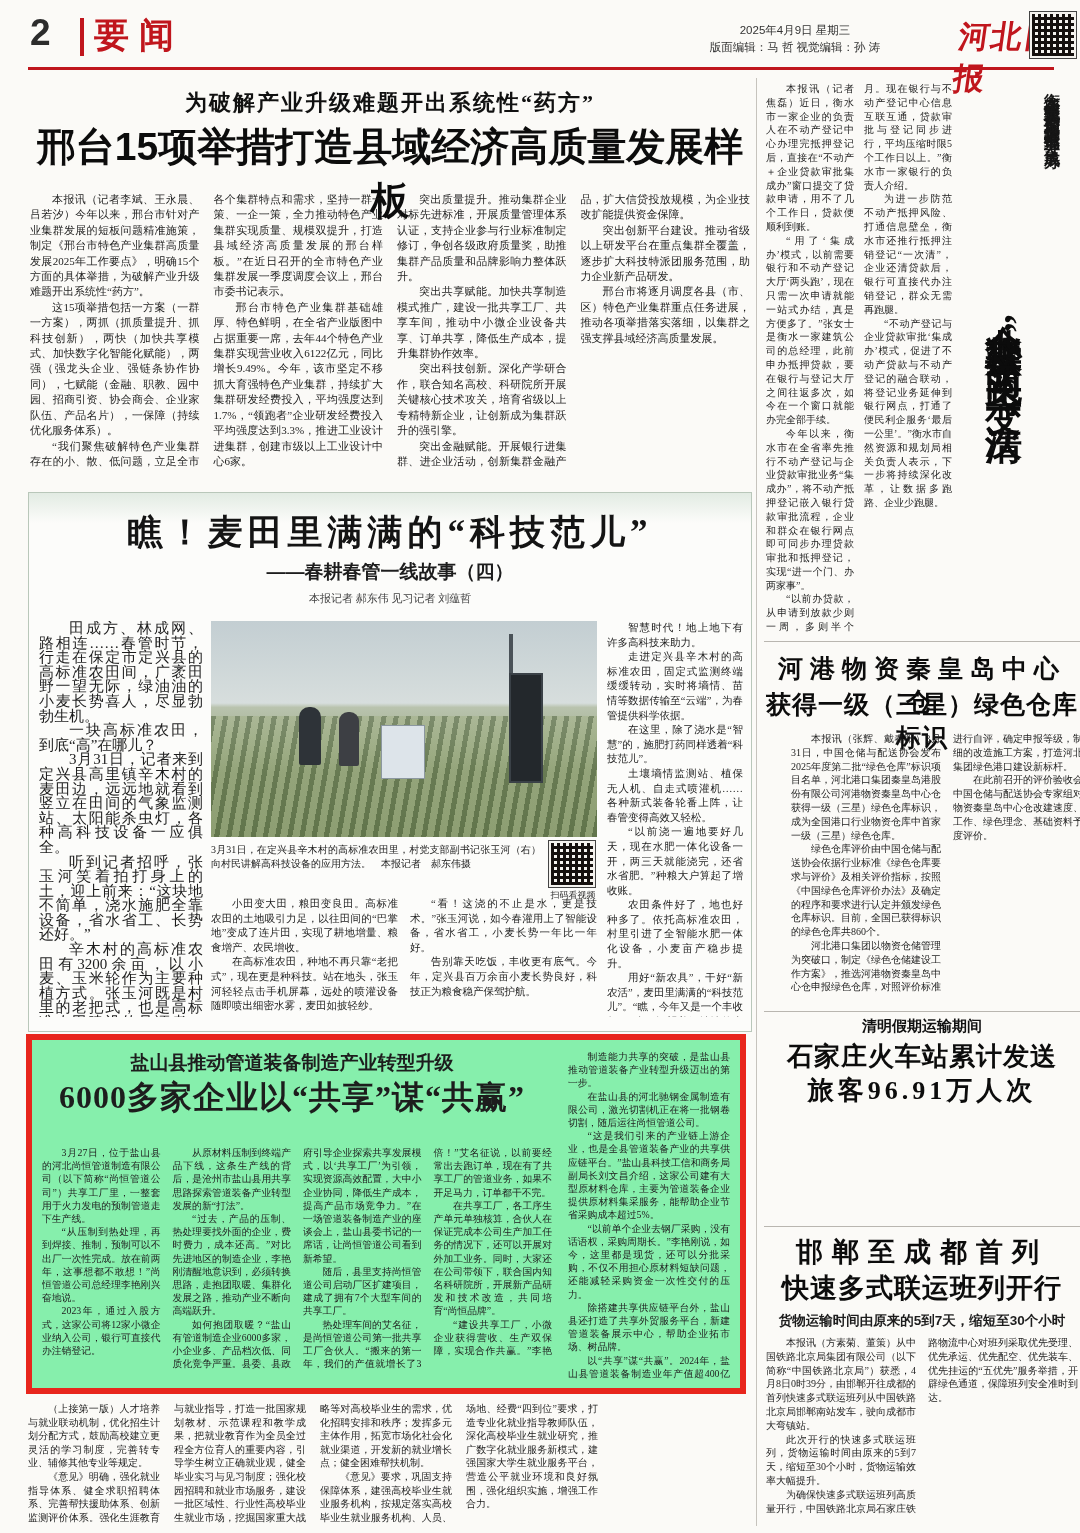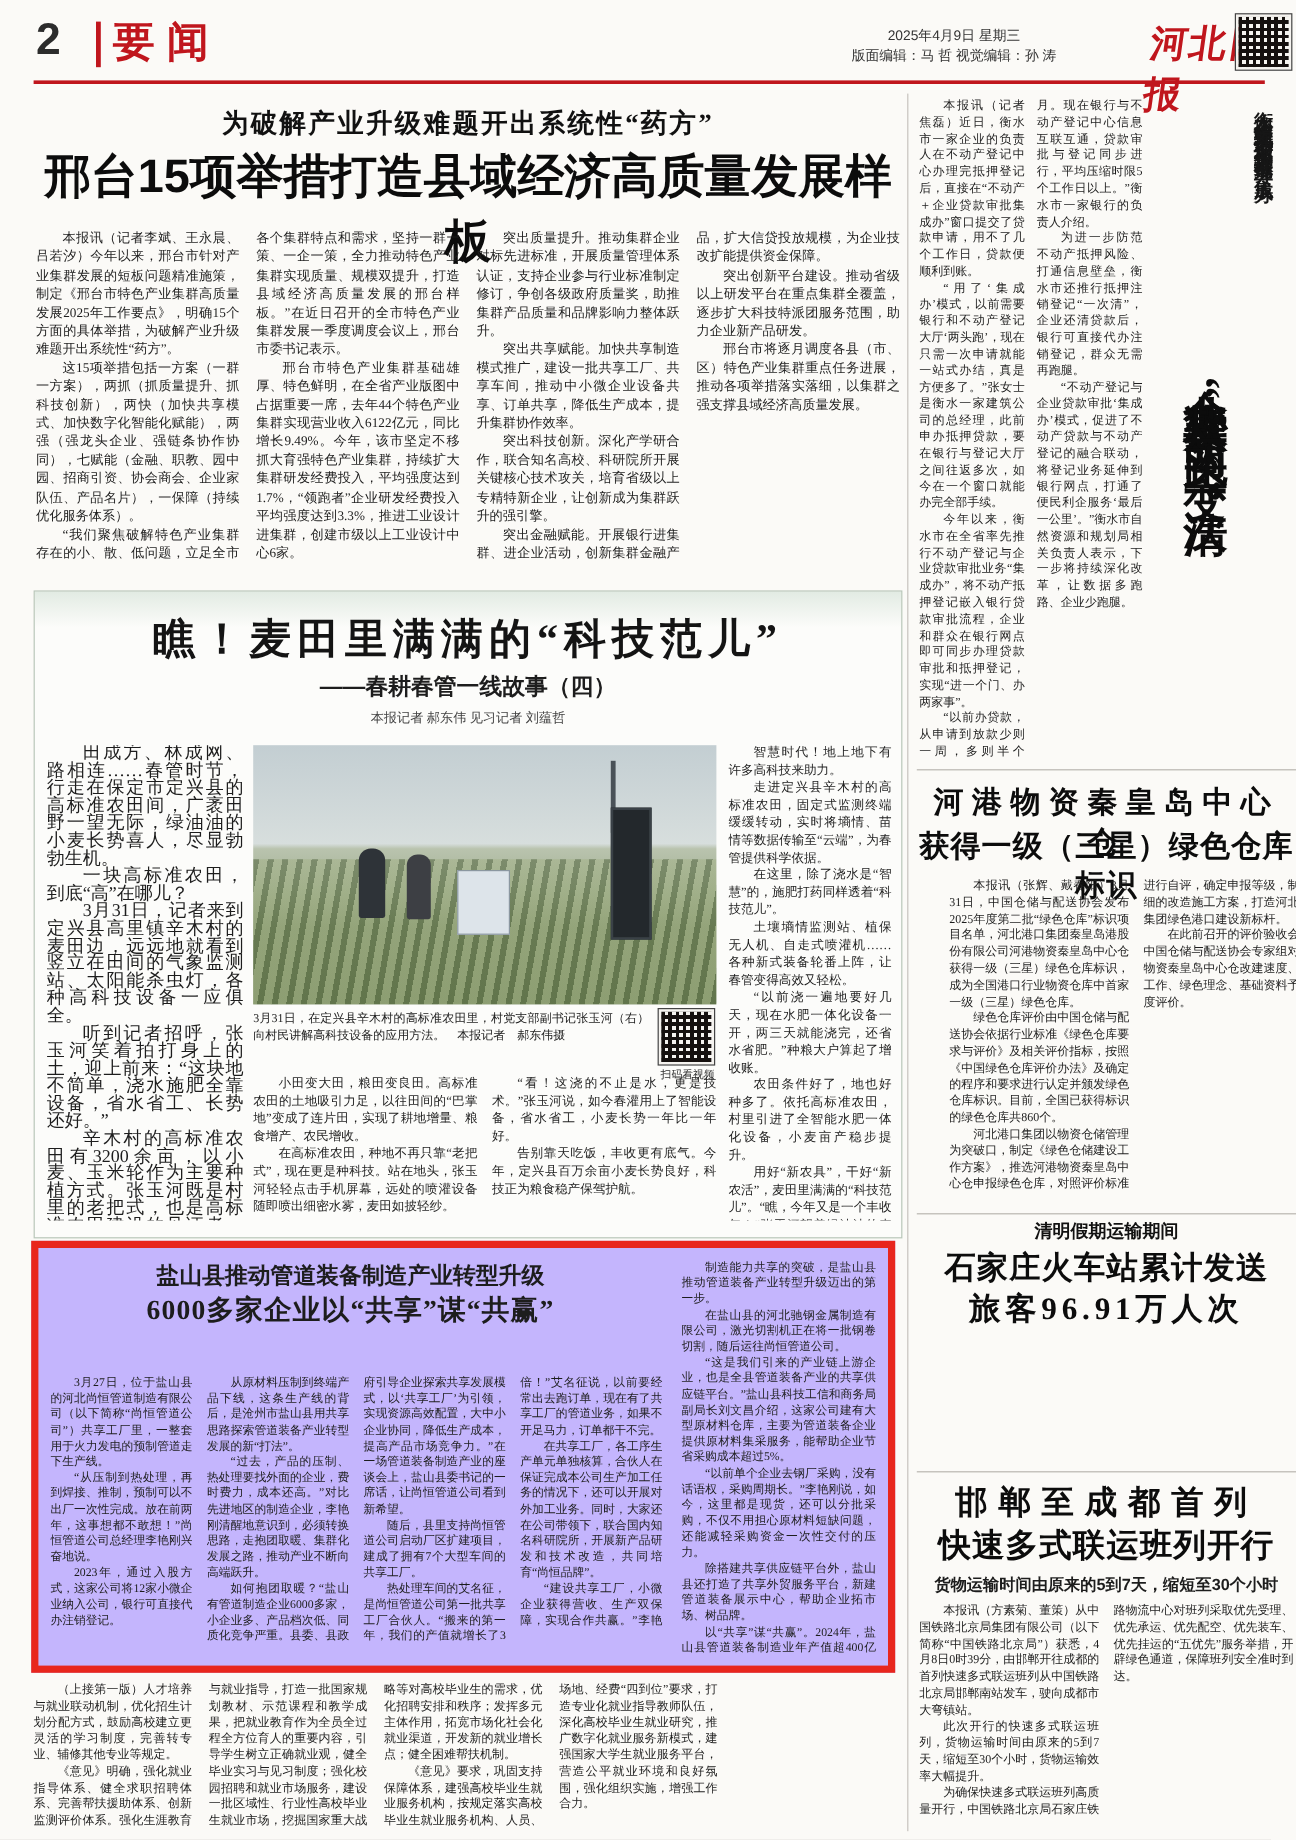--- a/index.html
+++ b/index.html
@@ -58,24 +58,24 @@
       background:repeating-linear-gradient(100deg,rgba(70,90,50,.5) 0 5px,rgba(160,175,130,.45) 5px 12px); }
   #photo .cabinet { position:absolute; right:54px; top:24%; width:34px; height:110px; background:#23282c; border:2px solid #3a4147; }
   #photo .pole { position:absolute; right:84px; top:6%; width:4px; height:60px; background:#4a5258; }
   #photo .person1 { position:absolute; left:88px; top:40%; width:22px; height:58px; background:#2e3338; border-radius:10px 10px 2px 2px; }
   #photo .person2 { position:absolute; left:128px; top:42%; width:20px; height:54px; background:#3d3f44; border-radius:9px 9px 2px 2px; }
   #photo .box { position:absolute; left:170px; top:48%; width:44px; height:54px; background:#dde4ea; border:1px solid #8b97a0; }
   #caption { position:absolute; left:182px; top:350px; width:330px; font-size:10px; line-height:14px; color:#222; text-align:justify; }
   #feat-qr { position:absolute; left:520px; top:348px; width:46px; height:46px; }
   #feat-qr-label { position:absolute; left:514px; top:396px; width:60px; text-align:center; font-size:9px; color:#333; }
   
-  #highlight { left:26px; top:1034px; width:720px; height:360px; border:6px solid #e8261d; background:#c4b5fd; }
+  #highlight { left:26px; top:1034px; width:720px; height:360px; border:6px solid #e8261d; background:#86efac; }
   #hl-kicker { position:absolute; left:0; top:10px; width:520px; text-align:center; font-size:19px; font-weight:bold;
       font-family:"Liberation Sans","DejaVu Sans",sans-serif; }
-  #hl-headline { position:absolute; left:0; top:36px; width:520px; text-align:center; font-size:23px; font-weight:bold; letter-spacing:1px; }
+  #hl-headline { position:absolute; left:0; top:36px; width:520px; text-align:center; font-size:32px; font-weight:bold; letter-spacing:1px; }
   #hl-byline { position:absolute; left:0; top:84px; width:520px; text-align:center; font-size:10.5px; color:#444; }
   #hl-body { position:absolute; left:10px; top:106px; width:510px; height:234px;
       column-count:4; column-gap:12px; font-size:9.8px; line-height:13.2px; }
   #hl-side { position:absolute; left:536px; top:10px; width:162px; height:330px; font-size:9.8px; line-height:13.2px; }
   
   #jump { left:28px; top:1402px; width:716px; height:124px;
       column-count:5; column-gap:14px; font-size:10px; line-height:13.6px; }
   
   #main-vr { left:756px; top:78px; height:1448px; }
   #bank { left:764px; top:78px; width:316px; height:560px; }

